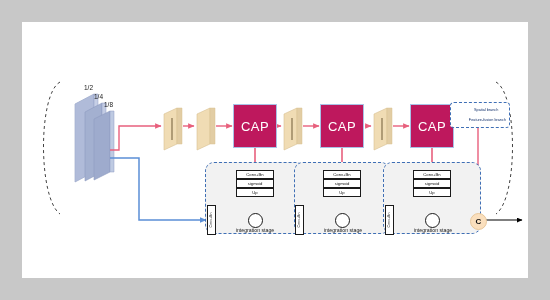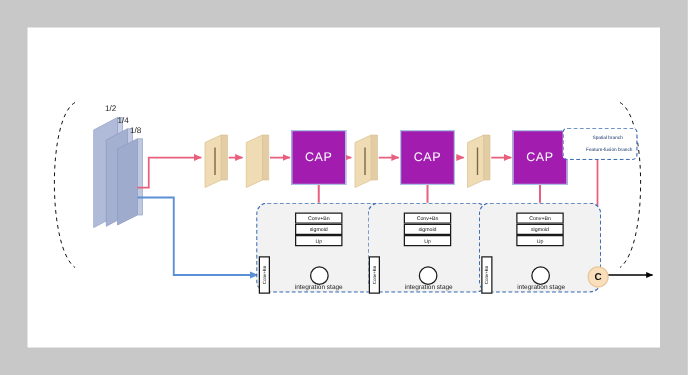--- a/index.html
+++ b/index.html
@@ -27,27 +27,27 @@
     position: absolute;
     left: 0; top: 0;
     width: 506px;
     height: 256px;
   }
   .node {
     position: absolute;
     box-sizing: border-box;
   }
   .cap-box {
-    background: #a21caf;
+    background: #be185d;
     border: 1px solid #a9c2e6;
     display: flex;
     align-items: center;
     justify-content: center;
     color: #ffffff;
-    font-size: 10px;
+    font-size: 13px;
     letter-spacing: 0.5px;
   }
   .scale-label {
     position: absolute;
     font-size: 6.5px;
     color: #1a1a1a;
     white-space: nowrap;
   }
   .int-panel {
     position: absolute;

